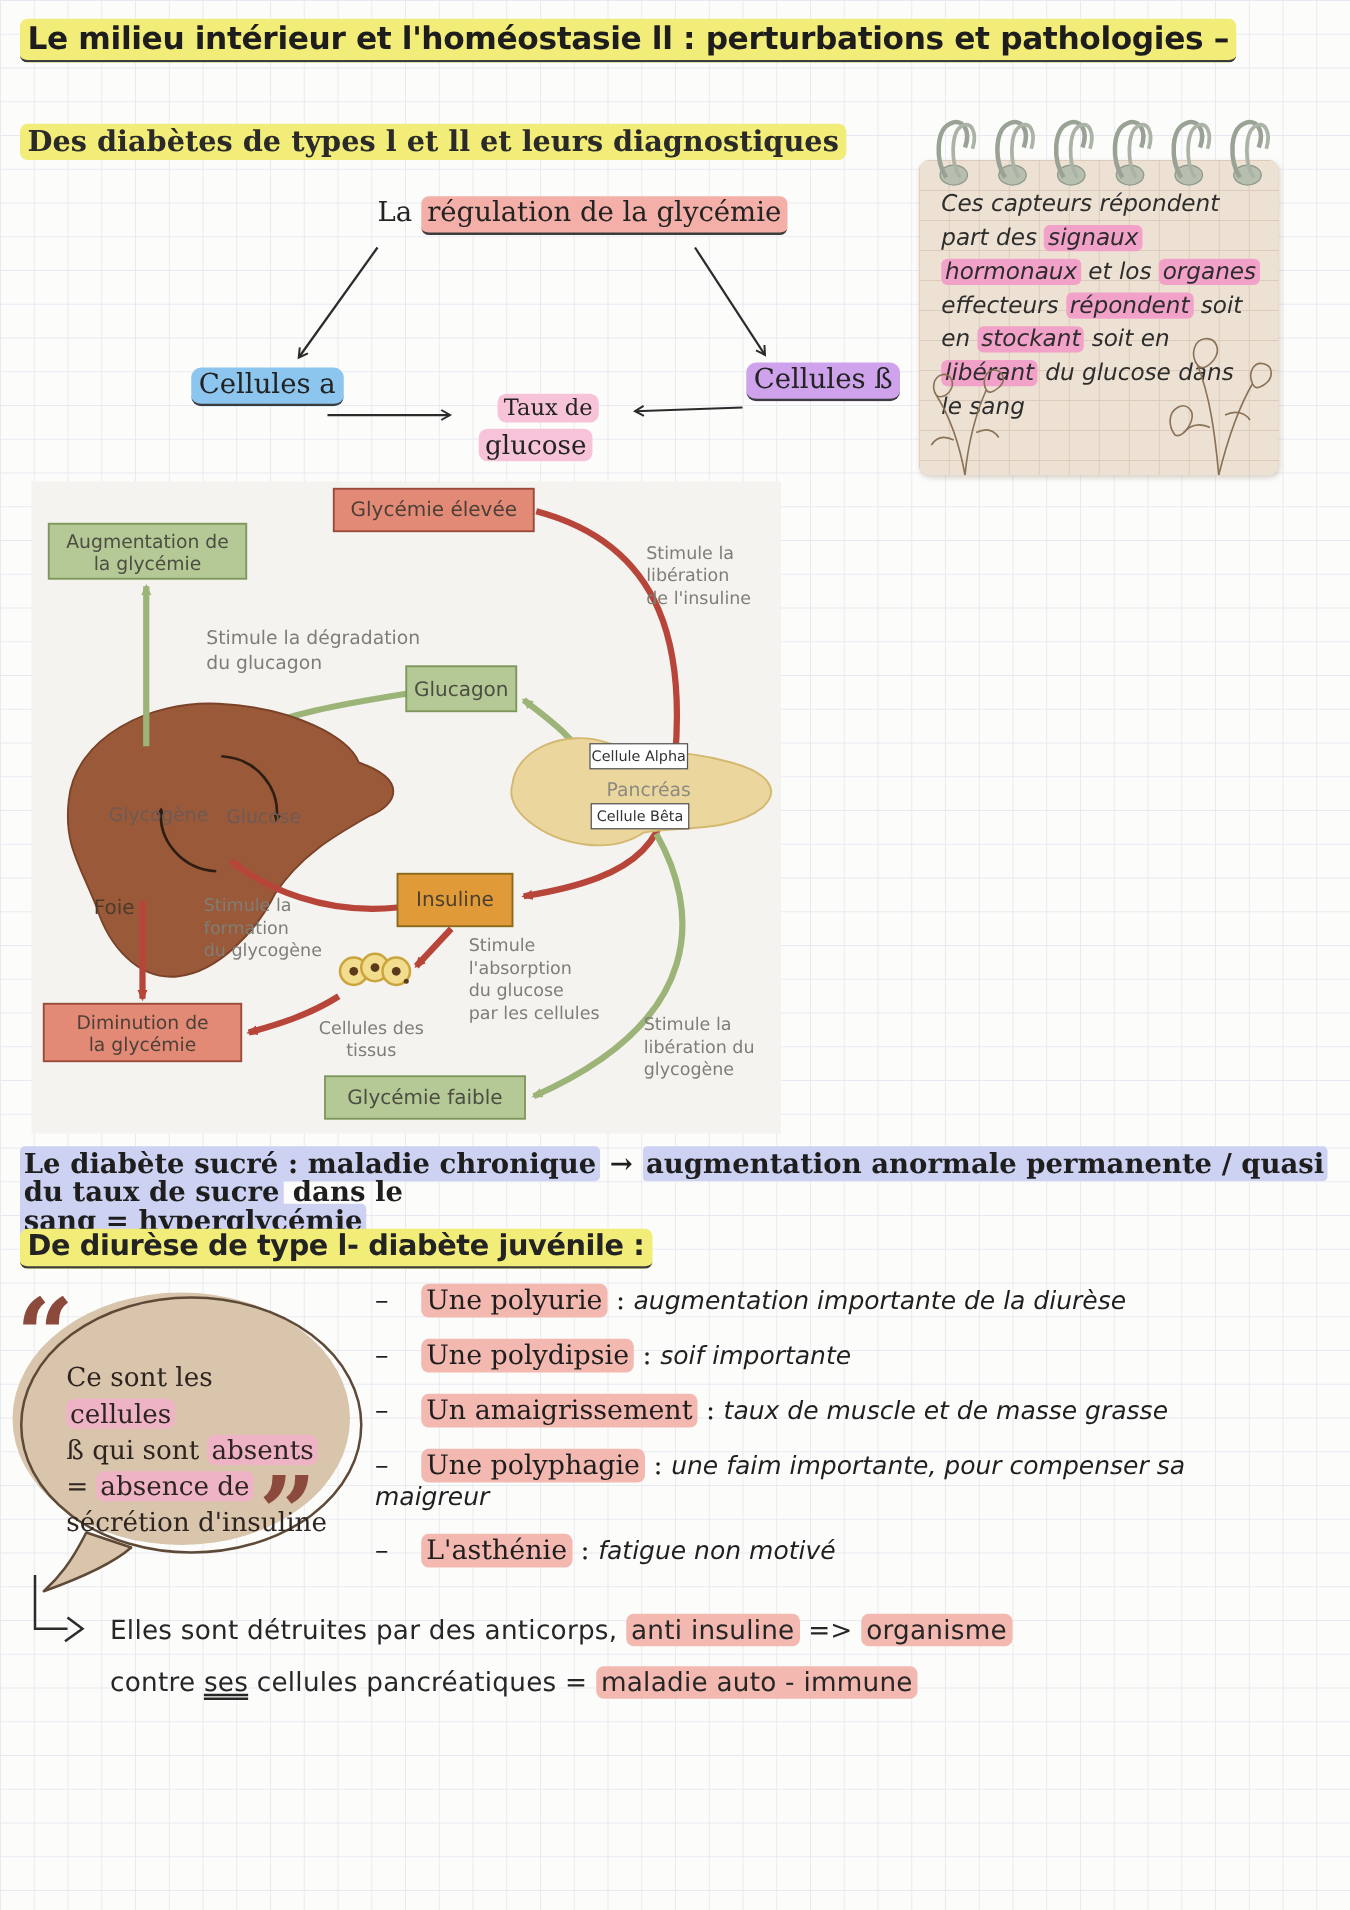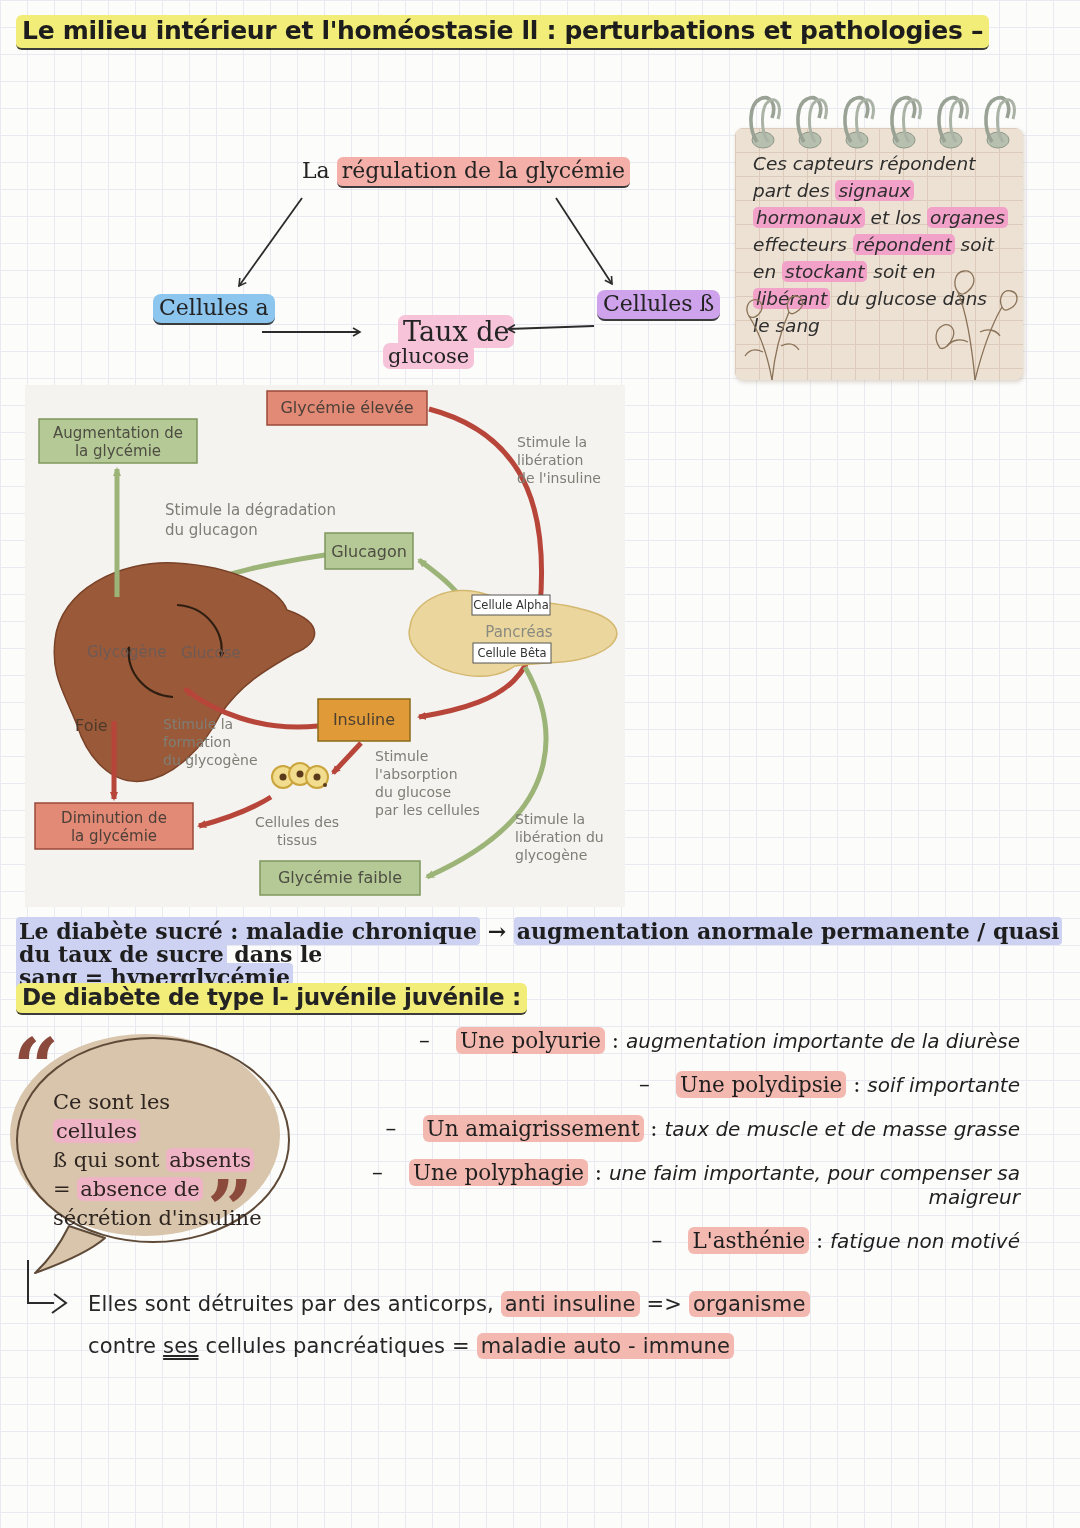--- a/index.html
+++ b/index.html
@@ -41,31 +41,34 @@
   .foot{font-family:"DejaVu Sans",sans-serif;font-size:21px;color:#262626;letter-spacing:0.2px;}
 </style>
 </head>
 <body>
 
 <div class="page">
 
   <div class="abs t1 marker" style="left:16px;top:16px;">
     <span class="hl-yellow u1">Le milieu intérieur et l'homéostasie ll : perturbations et pathologies –</span>
   </div>
+  <div class="abs t2 serif" style="left:16px;top:100px;">
+    <span class="hl-yellow">Des diabètes de types l et ll et leurs diagnostiques</span>
+  </div>
 
   <div class="abs cm-label serif" style="left:302px;top:158px;">
     <span>La </span><span class="hl-salmonred u1">régulation de la glycémie</span>
   </div>
   <div class="abs cm-label serif" style="left:153px;top:295px;">
     <span class="hl-blue u1">Cellules a</span>
   </div>
   <div class="abs cm-label serif" style="left:597px;top:291px;">
     <span class="hl-purple u1">Cellules ß</span>
   </div>
-  <div class="abs serif" style="left:383px;top:316px;font-size:27px;padding-left:15px;">
+  <div class="abs serif" style="left:383px;top:316px;font-size:18px;padding-left:15px;">
     <span class="hl-pink">Taux de</span>
   </div>
   <div class="abs serif" style="left:383px;top:344px;font-size:21px;">
     <span class="hl-pink">glucose</span>
   </div>
 
   <svg class="abs" style="left:0;top:140px;" width="760" height="250" viewBox="0 0 760 250">
     <defs>
       <marker id="mkopen" markerWidth="12" markerHeight="12" refX="8" refY="5" orient="auto" markerUnits="userSpaceOnUse">
         <path d="M1,1 L8,5 L1,9" fill="none" stroke="#2b2b2b" stroke-width="1.6"></path>
@@ -251,40 +254,40 @@
       <text x="272" y="460" text-anchor="middle">tissus</text>
     </g>
   </svg>
 
   <div class="abs par serif" style="left:16px;top:920px;width:1050px;">
     <div><span class="hl-lav">Le diabète sucré : maladie chronique</span><span> → </span><span class="hl-lav">augmentation anormale permanente / quasi du taux de sucre</span><span> dans le</span></div>
     <div><span class="hl-lav">sang = hyperglycémie</span></div>
   </div>
 
   <div class="abs marker" style="left:16px;top:984px;font-size:23px;">
-    <span class="hl-yellow u1">De diabète de type l- juvénile juvénile :</span>
+    <span class="hl-yellow u1">De diurèse de type l- diabète juvénile :</span>
   </div>
 
   <div class="abs" style="left:5px;top:1030px;width:300px;height:245px;">
     <svg width="300" height="245" viewBox="0 0 300 245">
       <ellipse cx="140" cy="105" rx="135" ry="101" fill="#d8c5ab"></ellipse>
       <path d="M64,196 C52,220 42,232 30,243 C58,233 84,222 100,208 Z" fill="#d8c5ab" stroke="#5f4a38" stroke-width="2" stroke-linejoin="round"></path>
       <ellipse cx="148" cy="110" rx="136" ry="102" fill="none" stroke="#5f4a38" stroke-width="2"></ellipse>
     </svg>
     <div class="abs quotemark" style="left:8px;top:8px;"><span>“</span></div>
     <div class="abs quotemark" style="left:202px;top:150px;"><span>”</span></div>
     <div class="abs bubble-text serif" style="left:48px;top:58px;width:210px;">
       <div><span>Ce sont les </span><span class="hl-softpink">cellules</span></div>
       <div><span>ß qui sont </span><span class="hl-softpink">absents</span></div>
       <div><span>= </span><span class="hl-softpink">absence de</span></div>
       <div><span>sécrétion d'insuline</span></div>
     </div>
   </div>
 
-  <div class="abs" style="left:300px;top:1028px;width:720px;text-align:right;">
+  <div class="abs" style="left:300px;top:1028px;width:720px;">
     <div style="margin-bottom:19px;">
       <span class="sym-term serif">–</span>
       <span style="display:inline-block;width:16px;"></span>
       <span class="sym-term serif hl-sal">Une polyurie</span><span class="sym-term serif"> : </span><span class="sym-def">augmentation importante de la diurèse</span>
     </div>
     <div style="margin-bottom:19px;">
       <span class="sym-term serif">–</span>
       <span style="display:inline-block;width:16px;"></span>
       <span class="sym-term serif hl-sal">Une polydipsie</span><span class="sym-term serif"> : </span><span class="sym-def">soif importante</span>
     </div>

